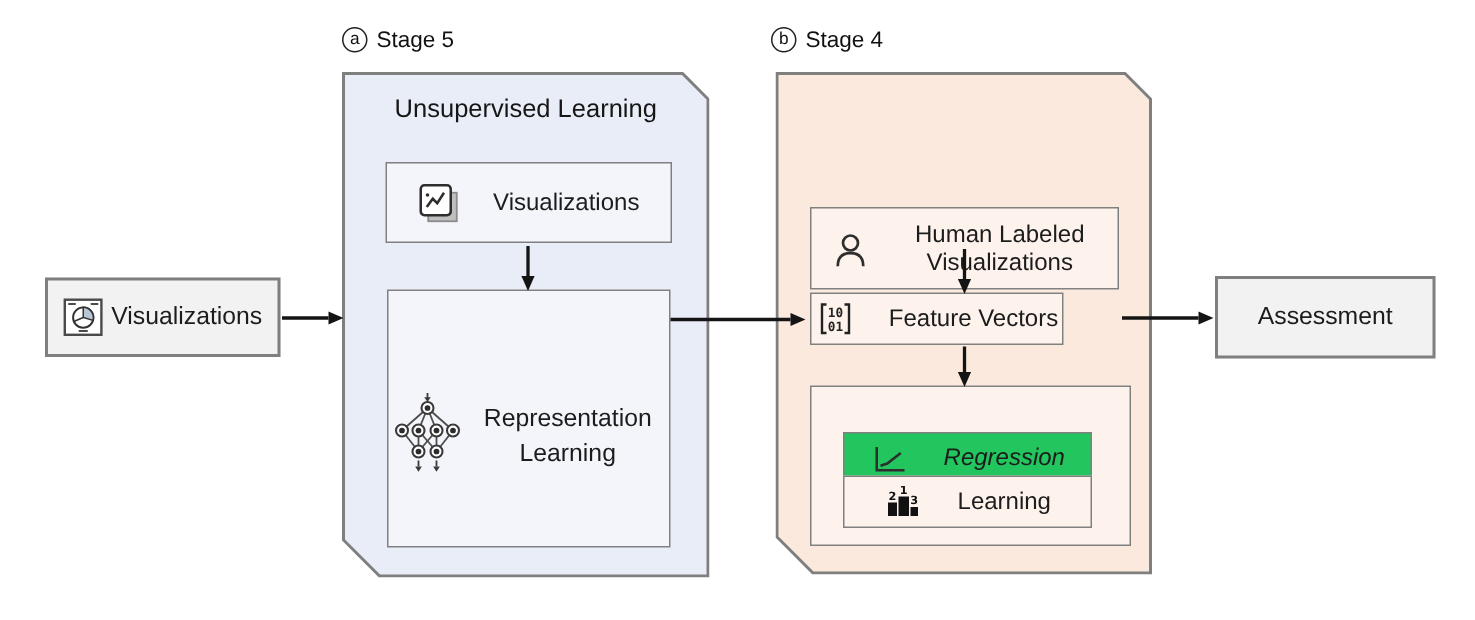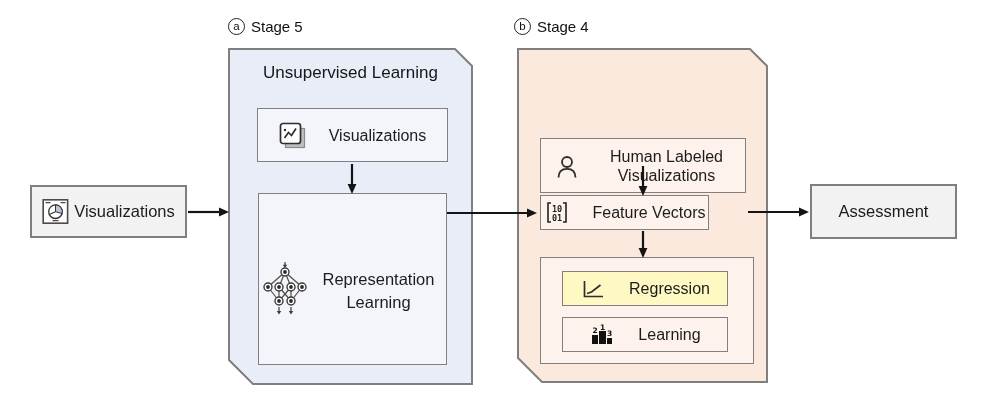--- a/index.html
+++ b/index.html
@@ -157,21 +157,21 @@
         <path d="M19,2 L22,2 L22,21 L19,21"></path>
       </g>
       <text x="13" y="10.5" text-anchor="middle" font-family="DejaVu Sans Mono, monospace" font-size="8.5" font-weight="bold" fill="#222">10</text>
       <text x="13" y="19.5" text-anchor="middle" font-family="DejaVu Sans Mono, monospace" font-size="8.5" font-weight="bold" fill="#222">01</text>
     </svg>
     <span>Feature Vectors</span>
   </div>
 
   <div class="group-box" style="left: 540px; top: 257px; width: 214px; height: 107px; background-color: rgb(253, 243, 236);"></div>
 
-  <div class="inner-box" style="left: 562px; top: 271px; width: 166px; height: 35px; background-color: #fef9c3;">
+  <div class="inner-box" style="left: 562px; top: 288px; width: 166px; height: 35px; background-color: #22c55e; font-style: italic;">
     <svg class="icon" width="26" height="22" viewBox="0 0 26 22">
       <path d="M4.5,3 L4.5,18.5 L23,18.5" fill="none" stroke="#2e2e2e" stroke-width="1.7"></path>
       <polyline points="7,15.5 11.5,14 20.5,7" fill="none" stroke="#2e2e2e" stroke-width="1.7"></polyline>
     </svg>
     <span>Regression</span>
   </div>
 
   <div class="inner-box" style="left: 562px; top: 317px; width: 166px; height: 35px; background-color: rgb(253, 243, 236);">
     <svg class="icon" width="26" height="22" viewBox="0 0 26 22">
       <g fill="#111">

